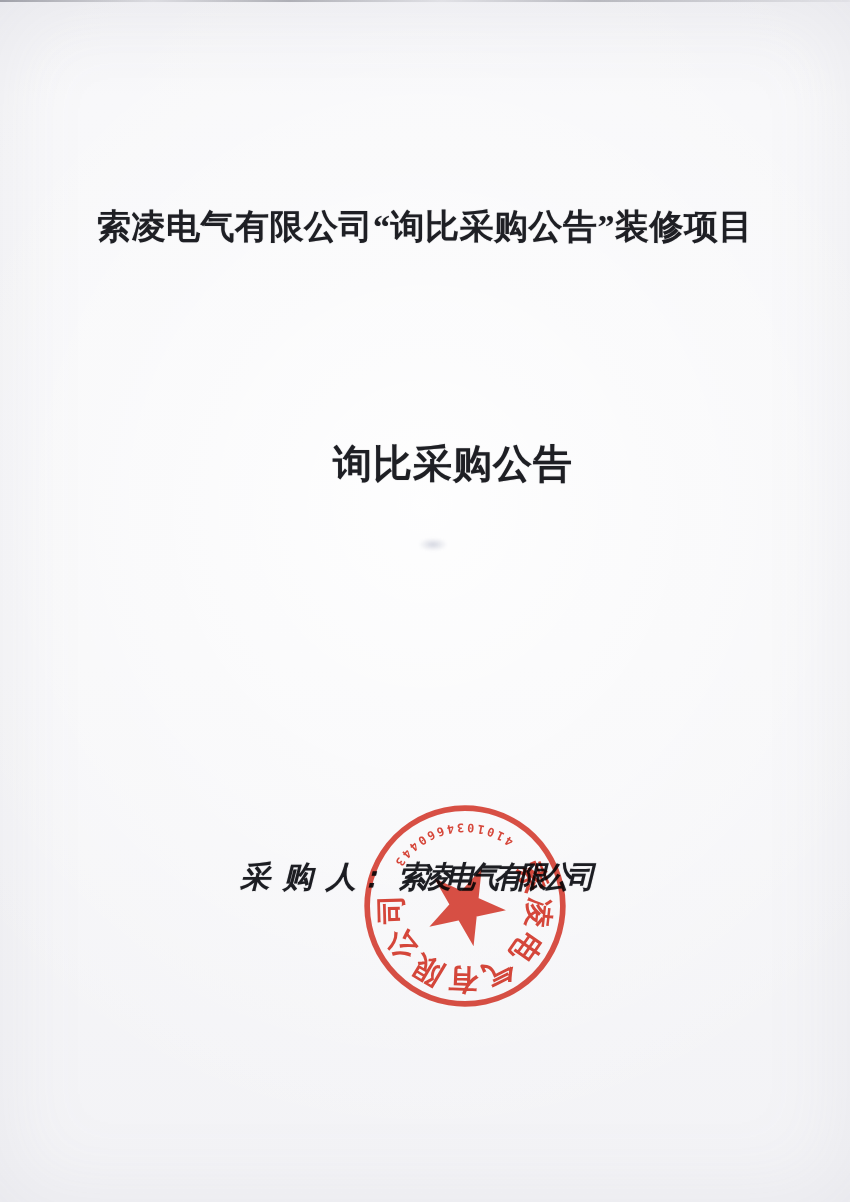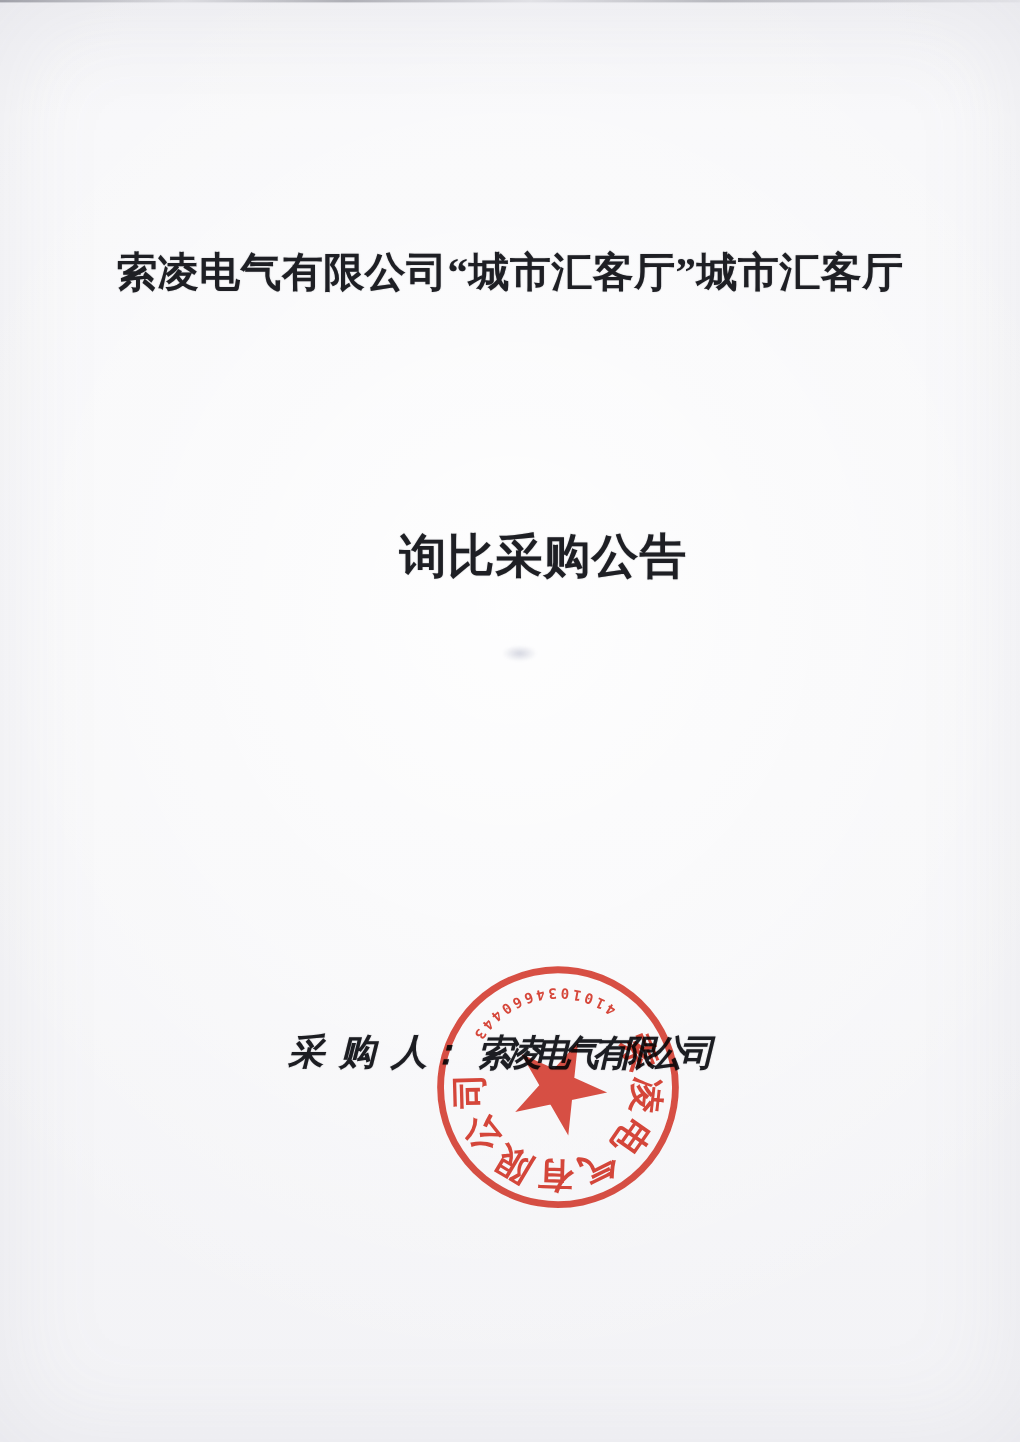--- a/index.html
+++ b/index.html
@@ -136,21 +136,21 @@
     font-weight: 700;
     fill: #d93a2c;
     letter-spacing: 3.5px;
   }
 </style>
 </head>
 <body>
 
 <div class="page">
 
-  <div class="doc-title">索凌电气有限公司“城市汇客厅”城市汇客厅</div>
+  <div class="doc-title">索凌电气有限公司“询比采购公告”装修项目</div>
 
   <div class="doc-subtitle">询比采购公告</div>
 
   <div class="scan-smudge"></div>
 
   <div class="purchaser-line">
     <span class="purchaser-label">采购人</span><span class="purchaser-colon">：</span><span class="purchaser-name">索凌电气有限公司</span>
   </div>
 
 

